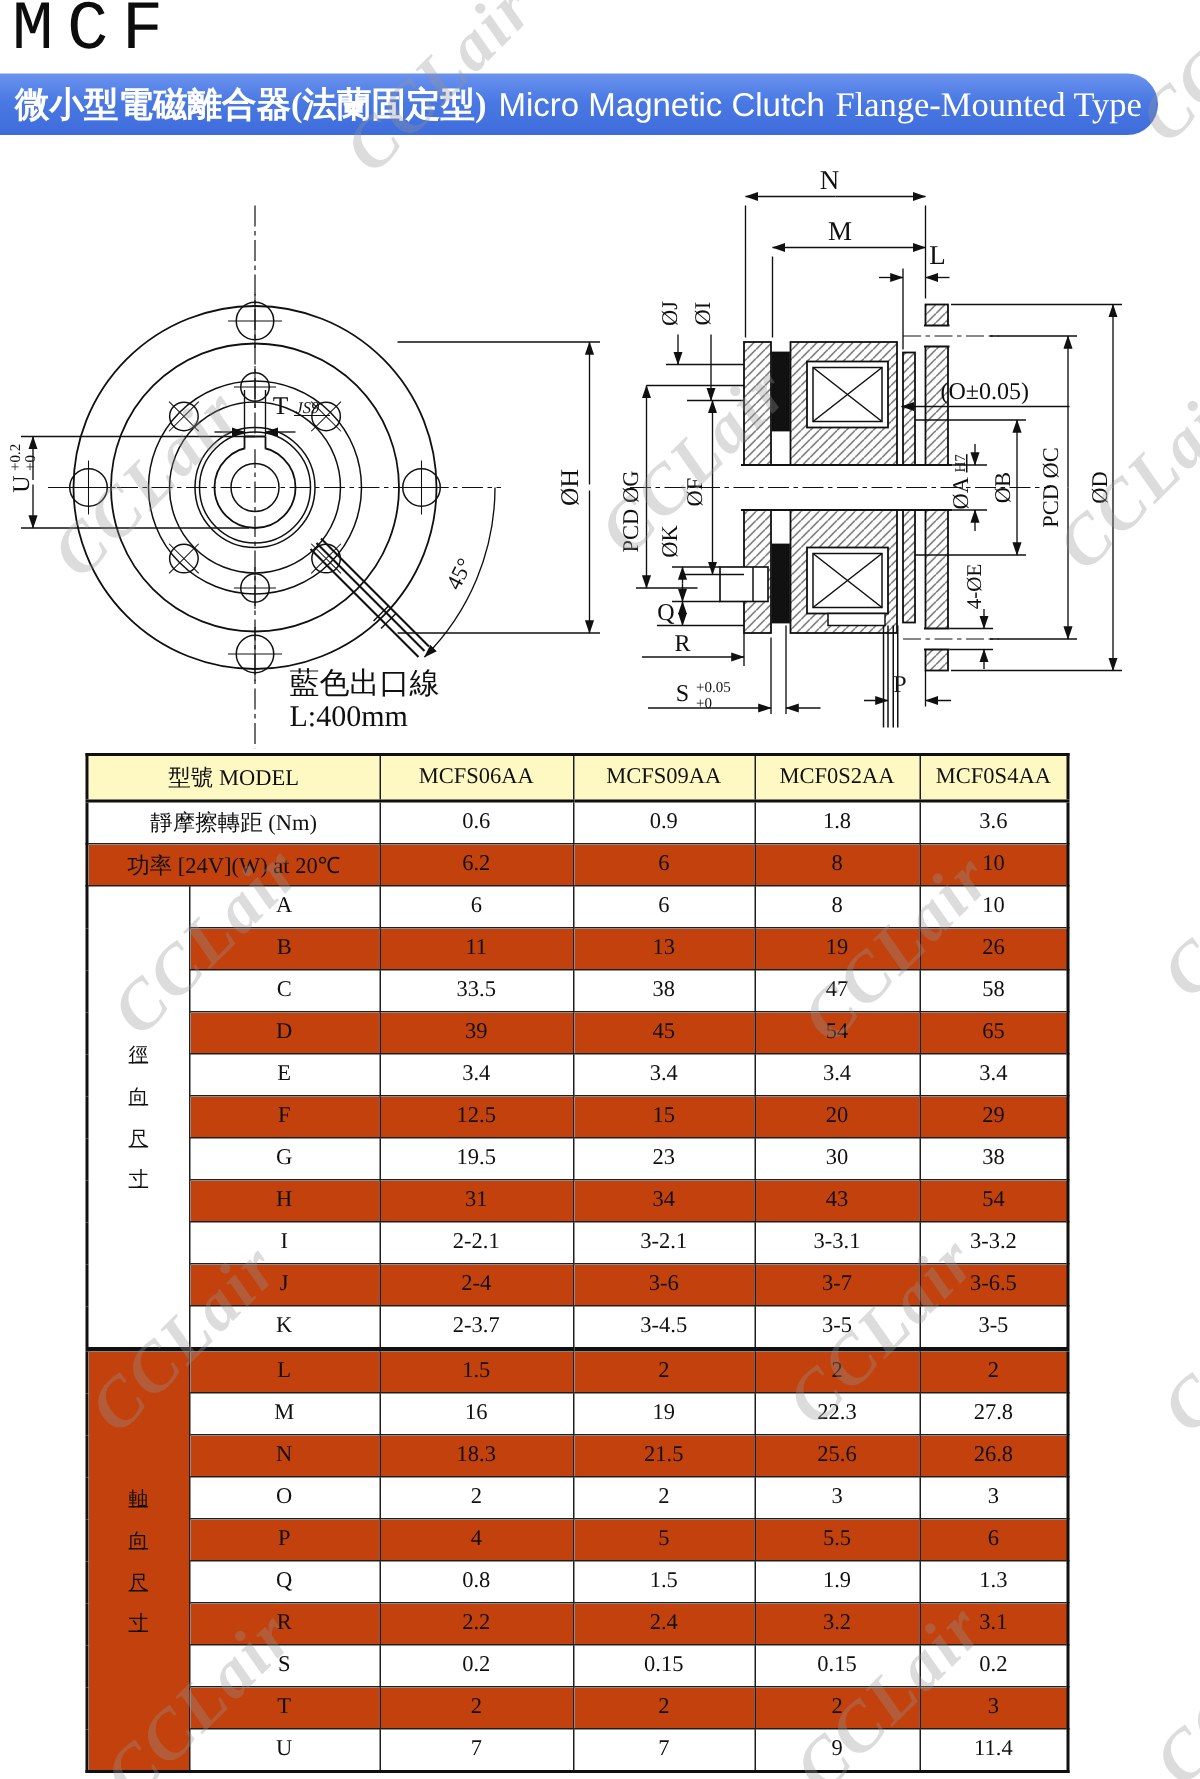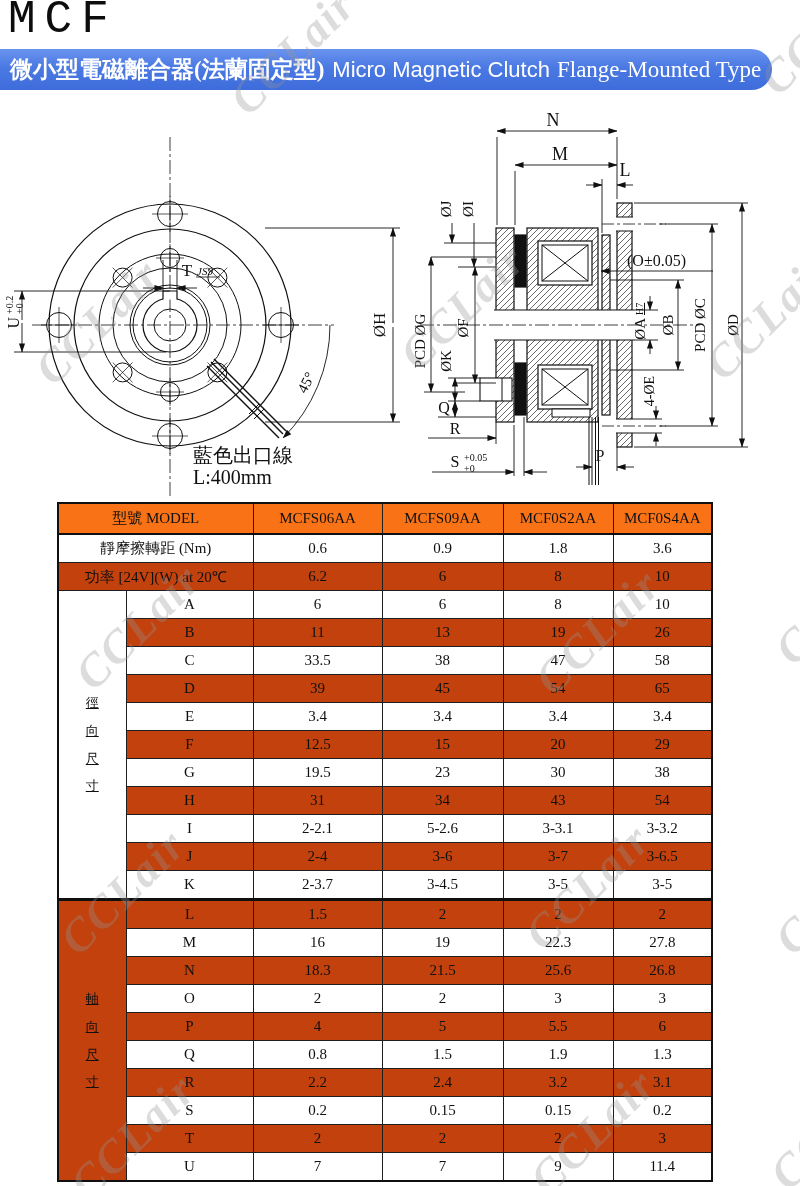--- a/index.html
+++ b/index.html
@@ -8,21 +8,21 @@
   .title{position:absolute;left:8px;top:-6px;font-family:"Liberation Mono",monospace;font-size:46px;letter-spacing:9px;color:#0d0d0d;font-weight:500;}
   .banner{position:absolute;left:0;top:49px;width:772px;height:41px;background:linear-gradient(#6b93ef 0%,#4a79e3 45%,#3e6cdb 100%);border-radius:0 21px 21px 0;color:#fff;display:flex;align-items:center;padding-left:10px;box-sizing:border-box;white-space:nowrap;}
   .banner .zh{font-weight:700;font-size:23px;font-family:"Liberation Serif",serif;}
   .banner .en1{font-weight:400;font-size:22px;font-family:"Liberation Sans",sans-serif;margin-left:8px;}
   .banner .en2{font-size:23px;margin-left:7px;font-family:"Liberation Serif",serif;text-align:right;}
   .wm{position:absolute;font:italic 700 46px "Liberation Serif",serif;color:rgba(150,150,150,.33);transform:rotate(-45deg);pointer-events:none;z-index:9;letter-spacing:2px;}
   svg text{font-family:"Liberation Serif",serif;fill:#101010;}
   .drawing{position:absolute;left:0;top:95px;}
   table.spec{position:absolute;left:57px;top:502px;border-collapse:collapse;border:2.5px solid #101010;table-layout:fixed;z-index:2;background:#fff;}
   table.spec td{border:1.5px solid #1e1e1e;text-align:center;vertical-align:middle;font-size:15px;color:#101010;height:27px;padding:0;overflow:hidden;}
-  table.spec tr.hdr td{background:#f97316;height:29px;border-bottom:2px solid #101010;}
+  table.spec tr.hdr td{background:#fef9c3;height:29px;border-bottom:2px solid #101010;}
   table.spec tr.blue td{background:#c2410c;}
   table.spec td.grp{background:#fff;}
   table.spec tr.gsep td{border-top:3px solid #101010;}
   .grpv{width:1.15em;margin:16px auto;word-break:break-all;line-height:2.15;font-size:13px;letter-spacing:0;text-decoration:underline;}
 </style>
 </head>
 <body>
 
 <div class="page">
 
@@ -367,21 +367,21 @@
         <tr class="blue">
           <td class="ltr">H</td>
           <td class="">31</td>
           <td class="">34</td>
           <td class="">43</td>
           <td class="">54</td>
         </tr>
         <tr class="">
           <td class="ltr">I</td>
           <td class="">2-2.1</td>
-          <td class="">5-2.6</td>
+          <td class="">3-2.1</td>
           <td class="">3-3.1</td>
           <td class="">3-3.2</td>
         </tr>
         <tr class="blue">
           <td class="ltr">J</td>
           <td class="">2-4</td>
           <td class="">3-6</td>
           <td class="">3-7</td>
           <td class="">3-6.5</td>
         </tr>

